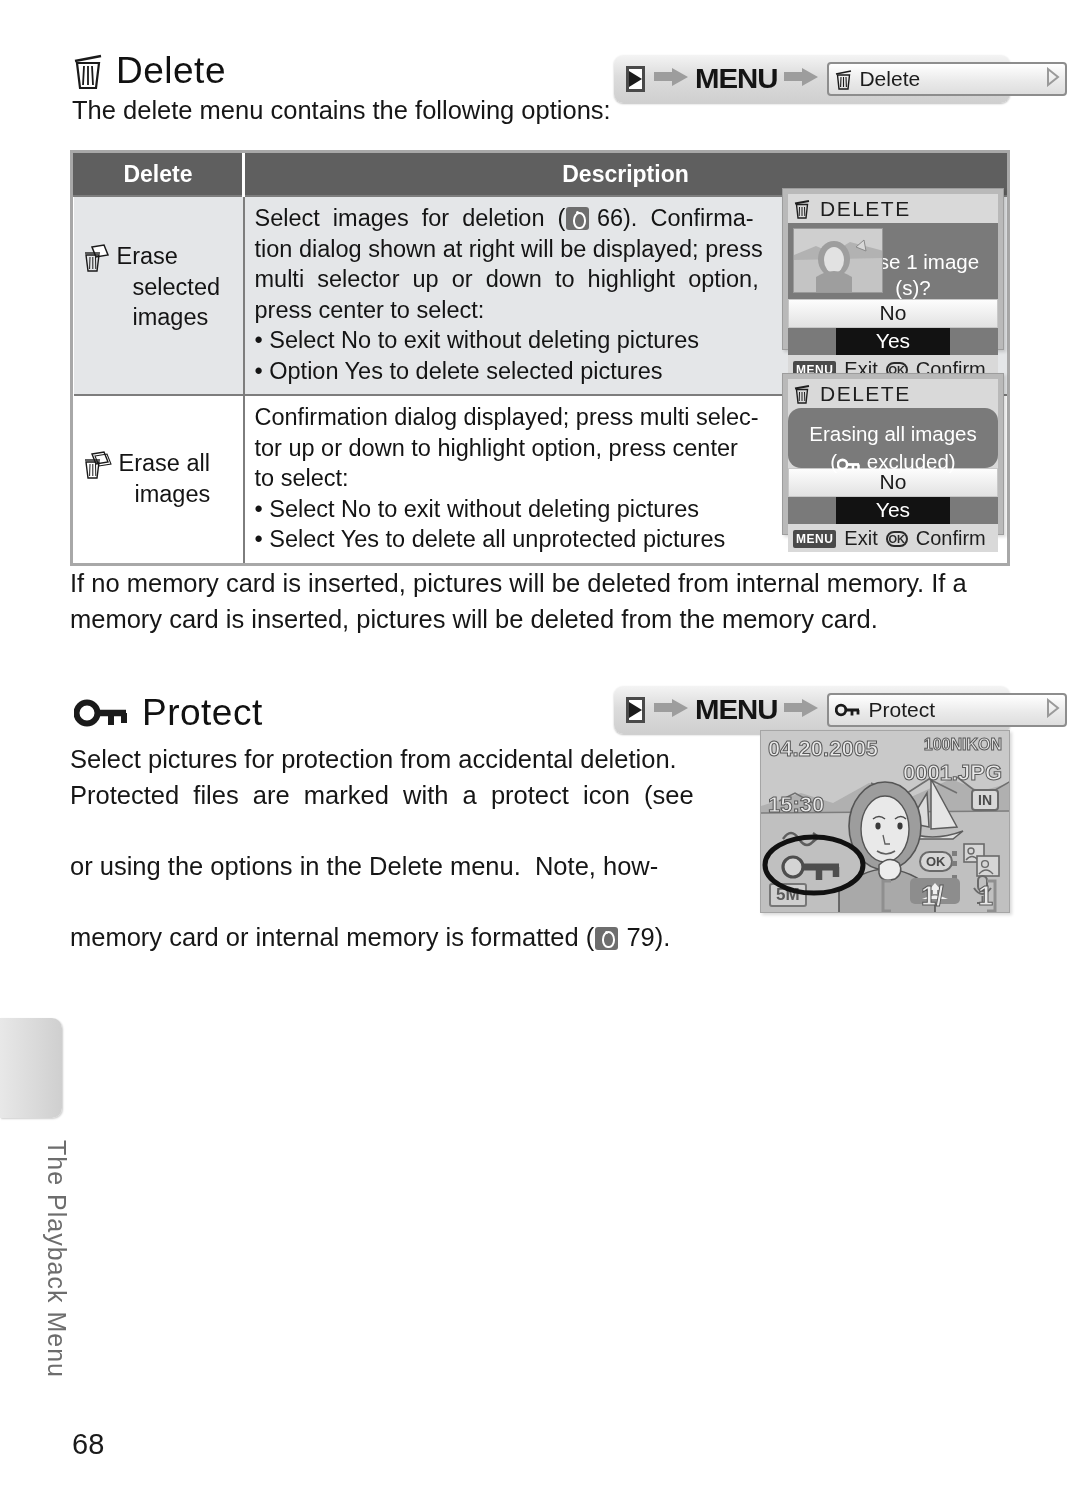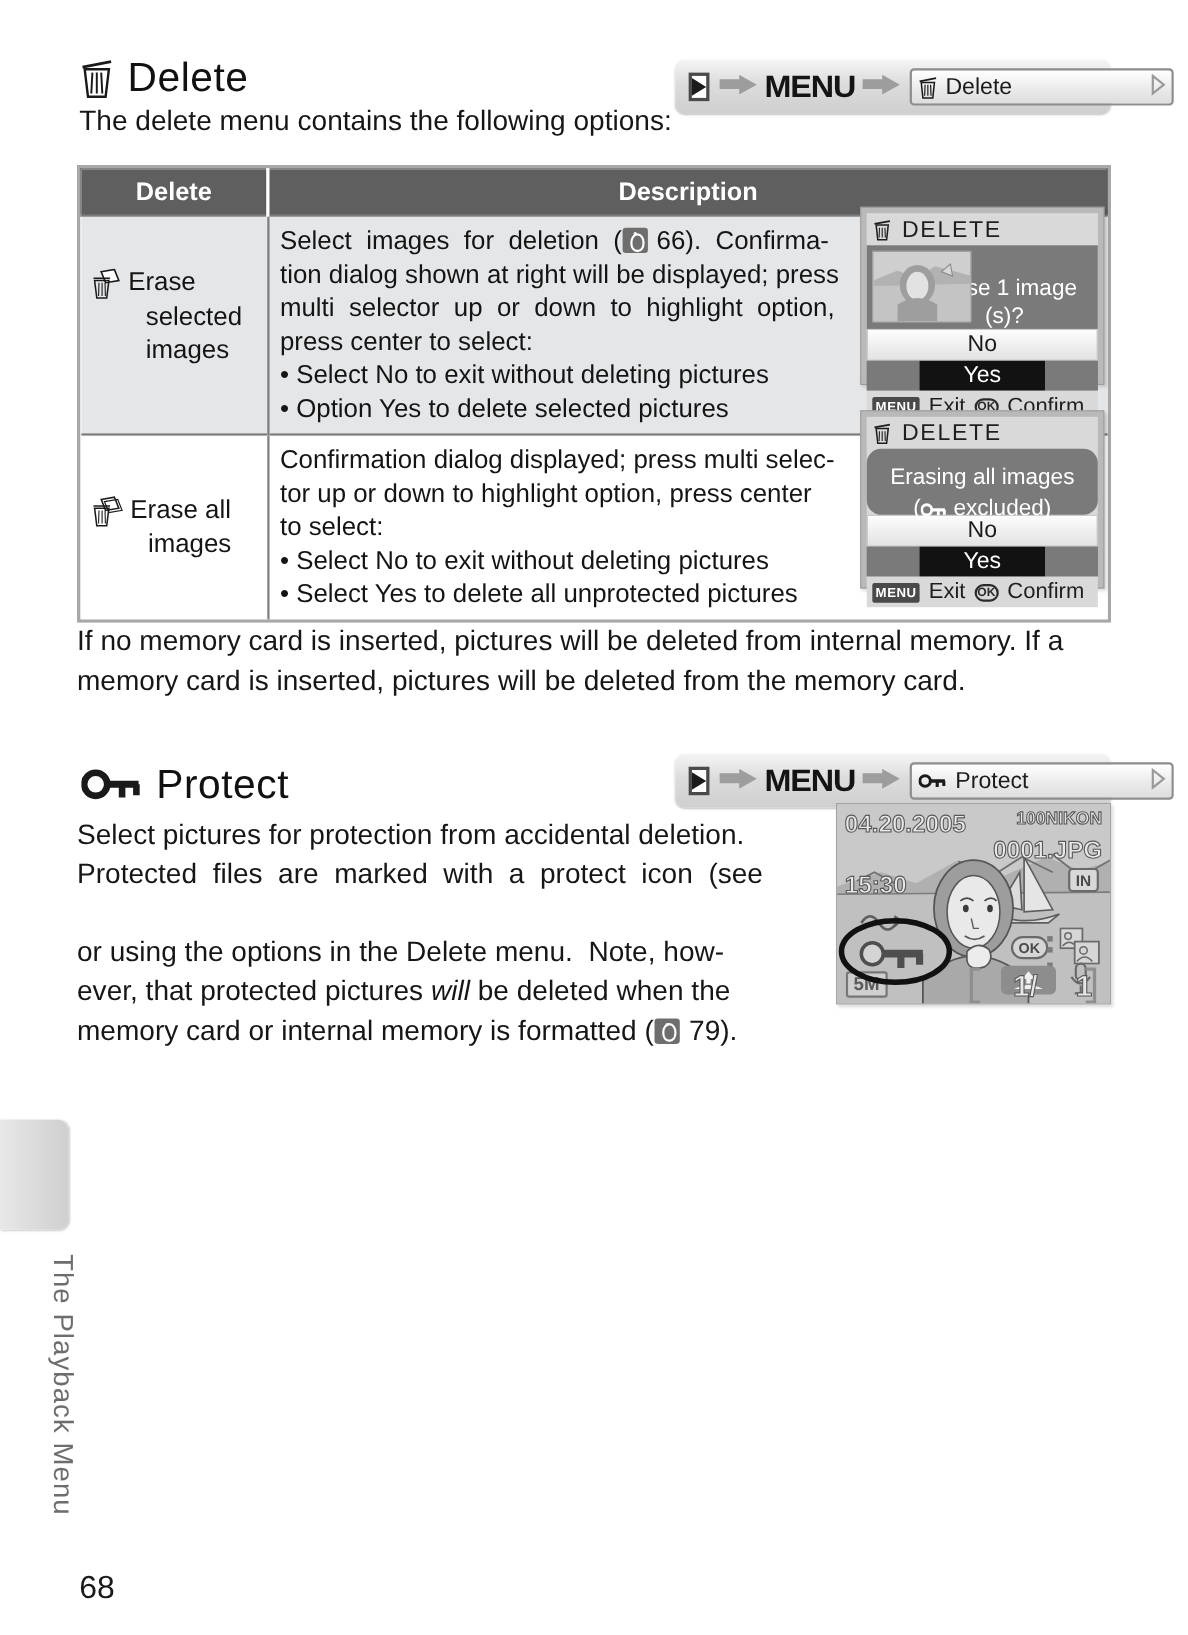--- a/index.html
+++ b/index.html
@@ -432,21 +432,21 @@
         </svg>
     </span>
   </span>
 </div>
 
 <div class="para just" style="left:70px; top:742px; width:672px; line-height:35.5px; text-align:justify;">
   <span>Select pictures for protection from accidental deletion.</span><br>
   <span>Protected&nbsp; files&nbsp; are&nbsp; marked&nbsp; with&nbsp; a&nbsp; protect&nbsp; icon&nbsp; (see</span><br>
   <br>
   <span>or using the options in the Delete menu.&nbsp; Note, how-</span><br>
-  <span>ever, that protected pictures <i class="it">will</i> be deleted when the</span><br>
+  <br>
   <span>memory card or internal memory is formatted
     (<span class="refico"></span>
     <span>79</span>).</span>
 </div>
 
 <div class="photo" style="left:760px; top:730px; width:250px; height:183px;">
   <svg width="250" height="183" viewBox="0 0 250 183" style="display:block;">
     <rect width="250" height="183" fill="#c9c9c9"></rect>
 
     <path d="M0 75 L40 62 L72 72 L108 52 L150 66 L190 48 L220 60 L250 52 L250 82 L0 84 Z" fill="#b0b0b0"></path>

